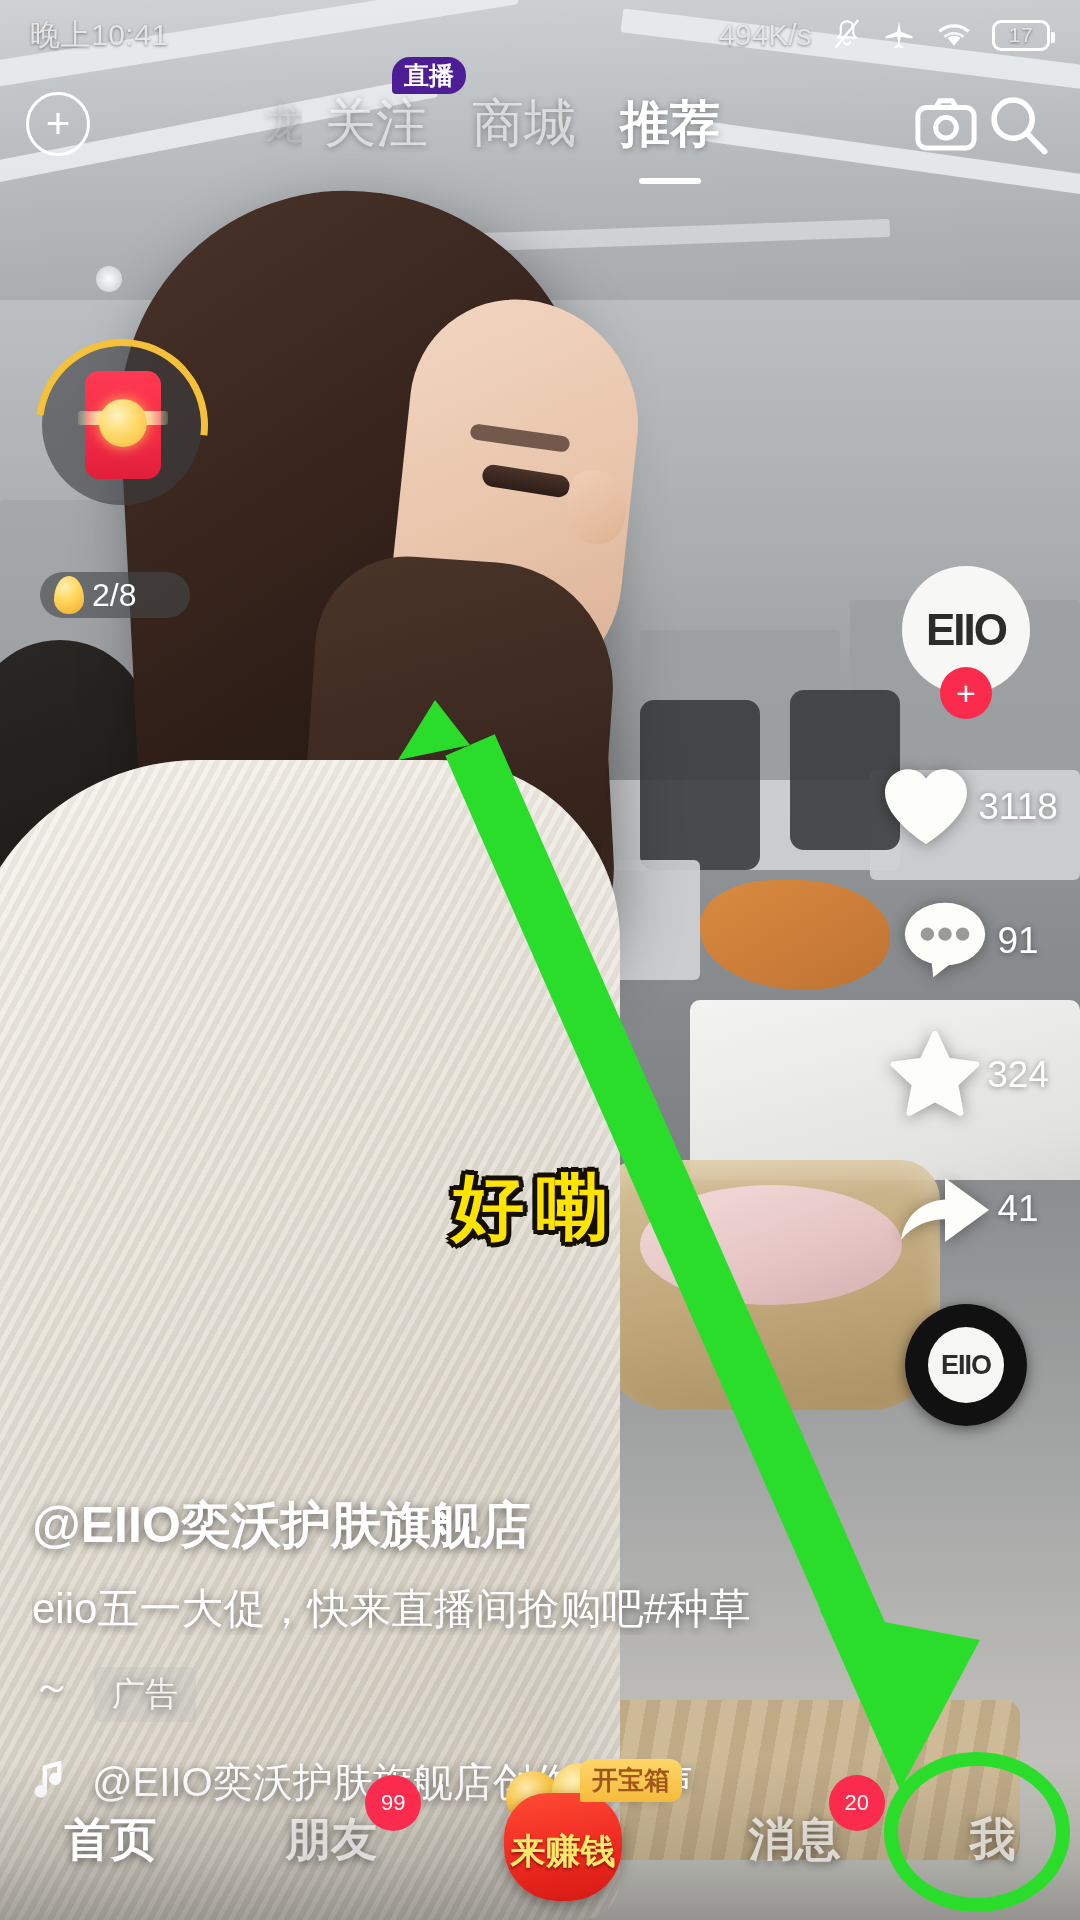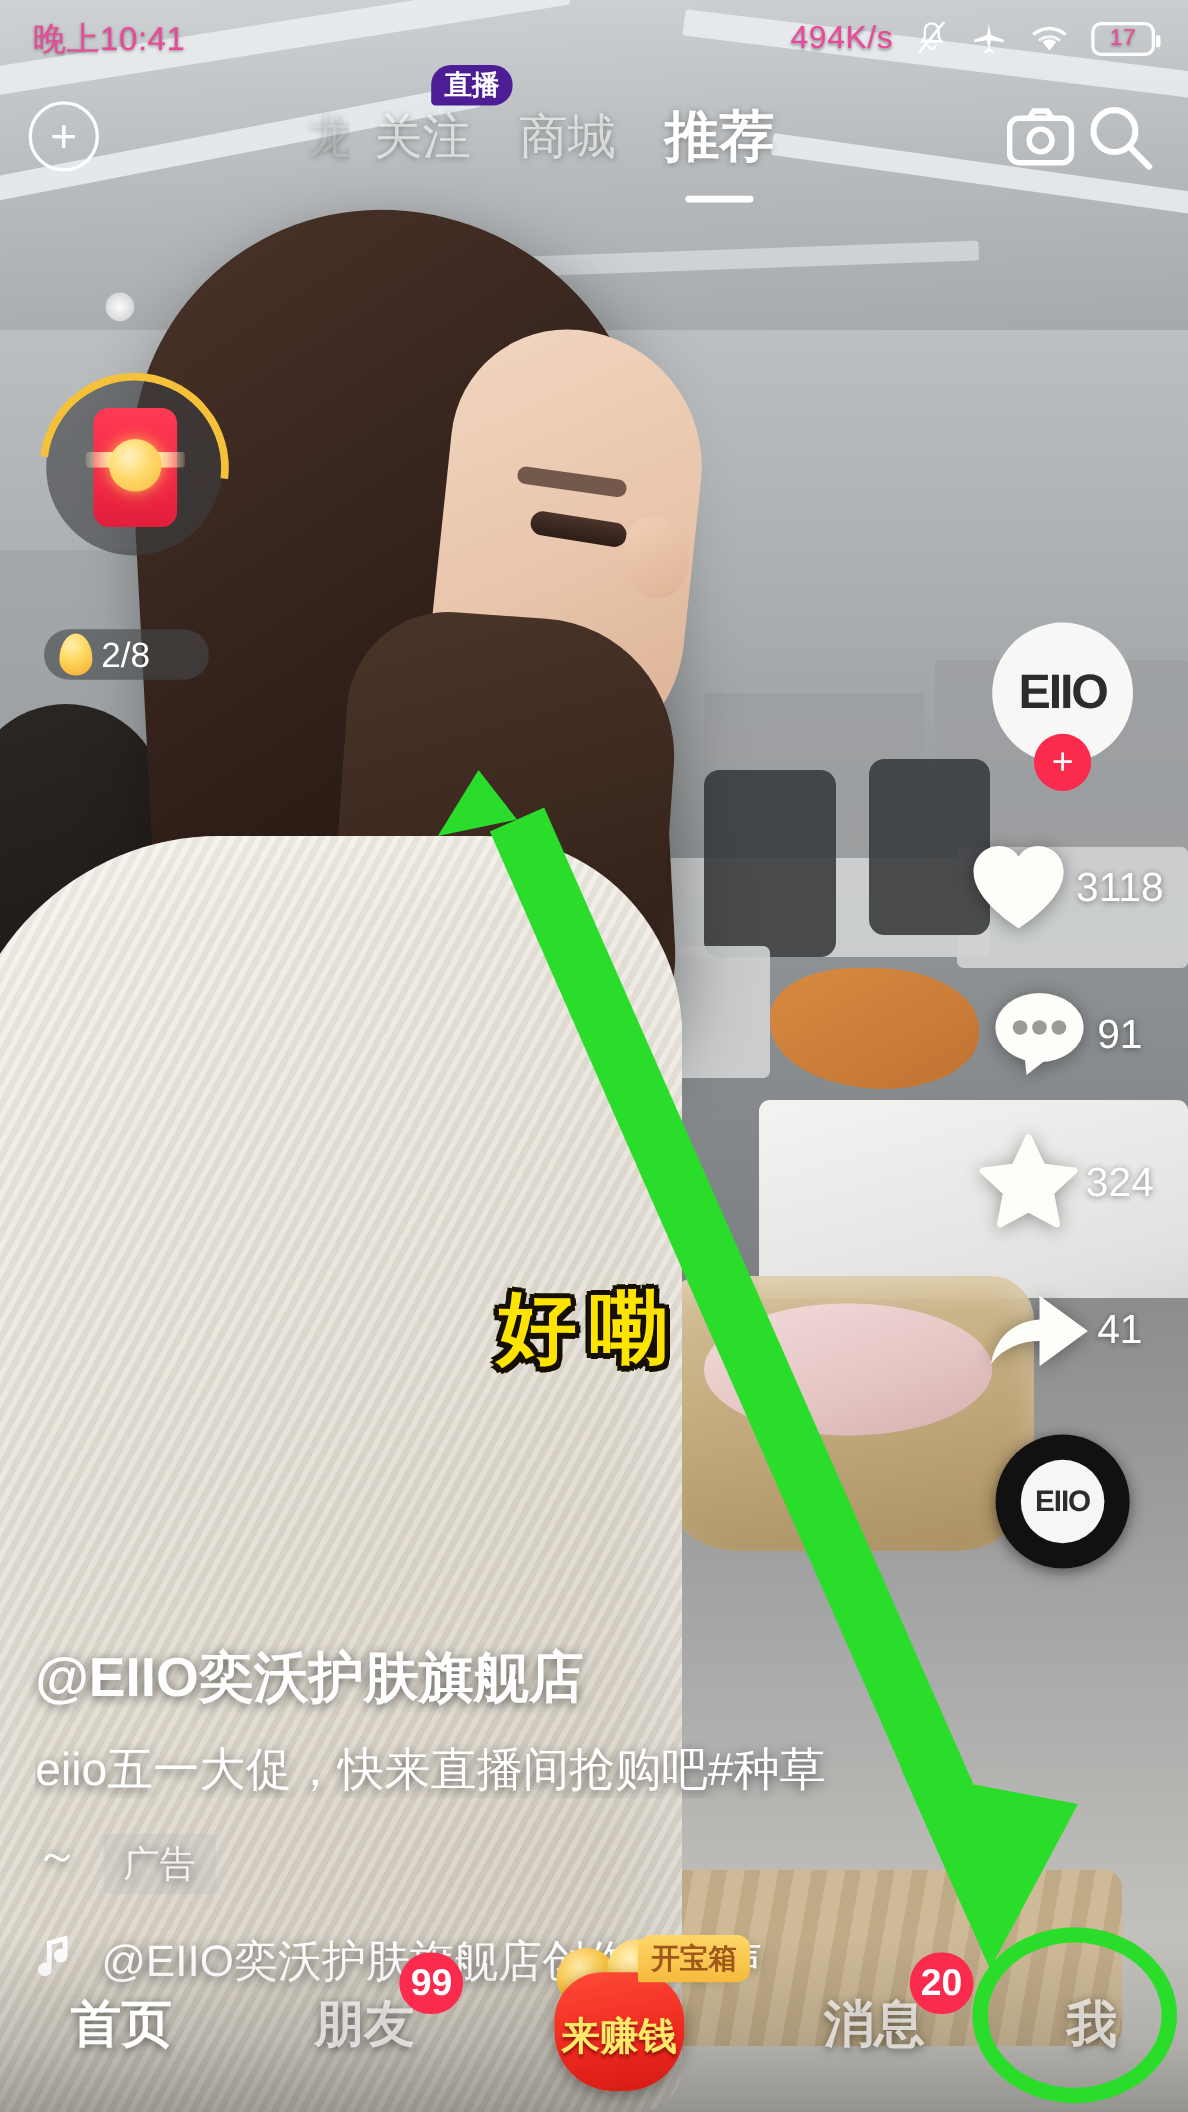--- a/index.html
+++ b/index.html
@@ -63,36 +63,36 @@
   .v-coat { position:absolute; left:-40px; top:760px; width:660px; height:1160px;
       border-radius:240px 180px 40px 40px;
       background:linear-gradient(150deg,#f3efe8 0%,#e6e1d7 35%,#d6d0c4 70%,#c6c0b4 100%);
       box-shadow: inset 0 0 90px rgba(255,255,255,.45); }
   .v-coat-fuzz { position:absolute; left:-40px; top:760px; width:660px; height:1160px; border-radius:240px 180px 40px 40px;
       background:repeating-linear-gradient(118deg,rgba(255,255,255,.22) 0 5px,rgba(180,175,165,.15) 5px 11px); }
 
   
   .statusbar { position:absolute; left:0; top:0; width:1080px; height:70px;
       display:flex; align-items:center; justify-content:space-between; padding:0 30px;
-      color:#ec4899; font-size:30px; letter-spacing:.5px; text-shadow:0 1px 3px rgba(0,0,0,.45); }
+      color:#e5e5e5; font-size:30px; letter-spacing:.5px; text-shadow:0 1px 3px rgba(0,0,0,.45); }
   .sb-right { display:flex; align-items:center; gap:20px; }
   .sb-speed { font-size:29px; }
   .sb-icon { display:inline-flex; align-items:center; }
   .battery { width:58px; height:31px; border:3px solid #fff; border-radius:9px;
       display:flex; align-items:center; justify-content:center; font-size:21px; position:relative; }
   .battery::after { content:""; position:absolute; right:-8px; top:9px; width:4px; height:11px; background:#fff; border-radius:0 2px 2px 0;}
 
   
   .topnav { position:absolute; left:0; top:72px; width:1080px; height:104px;
       display:flex; align-items:center; padding:0 26px; }
   .plus-btn { width:64px; height:64px; border:3px solid #fff; border-radius:50%;
       display:flex; align-items:center; justify-content:center; flex:0 0 auto;
       color:#fff; font-size:42px; line-height:1; font-weight:300; }
   .nav-tabs { flex:1; display:flex; align-items:center; justify-content:center; gap:0; position:relative; }
-  .tab { position:relative; color:rgba(255,255,255,.62); font-size:44px; font-weight:500;
+  .tab { position:relative; color:rgba(255,255,255,.62); font-size:52px; font-weight:500;
       padding:0 22px; text-shadow:0 1px 6px rgba(0,0,0,.35); white-space:nowrap; }
   .tab.ghost { color:rgba(255,255,255,.20); font-size:42px; padding:0 6px; max-width:44px; overflow:hidden; }
   .tab.active { color:#fff; font-size:50px; font-weight:700; }
   .tab.active::after { content:""; position:absolute; left:50%; transform:translateX(-50%);
       bottom:-26px; width:62px; height:6px; background:#fff; border-radius:3px; }
   .live-badge { position:absolute; top:-32px; left:302px; background:#4c1d95; color:#fff;
       font-size:25px; font-weight:700; padding:3px 12px; border-radius:18px 18px 18px 4px; line-height:1.25; }
   .nav-ico { width:72px; height:72px; flex:0 0 auto; display:flex; align-items:center; justify-content:center; color:#fff;}
 
   
@@ -156,21 +156,21 @@
 
   
   .tabbar { position:absolute; left:0; bottom:0; width:1080px; height:160px;
       display:flex; align-items:center; justify-content:space-around;
       background:linear-gradient(180deg,rgba(0,0,0,0) 0%,rgba(0,0,0,.12) 60%,rgba(0,0,0,.28) 100%); }
   .btab { position:relative; display:flex; align-items:center; justify-content:center;
       color:rgba(255,255,255,.70); font-size:46px; font-weight:600; padding:0 18px;
       text-shadow:0 2px 8px rgba(0,0,0,.5); }
   .btab.active { color:#fff; font-weight:700; }
   .bdg { position:absolute; top:-34px; right:-26px; min-width:56px; height:56px; padding:0 10px;
-      border-radius:28px; background:#fb2b4e; color:#fff; font-size:34px; font-weight:700;
+      border-radius:28px; background:#fb2b4e; color:#fff; font-size:22px; font-weight:400;
       display:flex; align-items:center; justify-content:center; text-shadow:none; }
   .earn { position:relative; width:150px; height:150px; display:flex; align-items:flex-end; justify-content:center; }
   .earn-bag { position:absolute; left:50%; transform:translateX(-50%); bottom:14px;
       width:118px; height:108px; border-radius:44px 44px 54px 54px;
       background:linear-gradient(170deg,#ff4b36 0%,#ee2a20 55%,#d41a14 100%);
       box-shadow:0 4px 14px rgba(0,0,0,.35); }
   .earn-neck { position:absolute; left:50%; transform:translateX(-50%); top:28px; width:92px; height:44px;
       border-radius:46px 46px 12px 12px;
       background:linear-gradient(180deg,#f6c042 0%,#efa323 100%); }
   .earn-coin { position:absolute; width:54px; height:54px; border-radius:50%;

